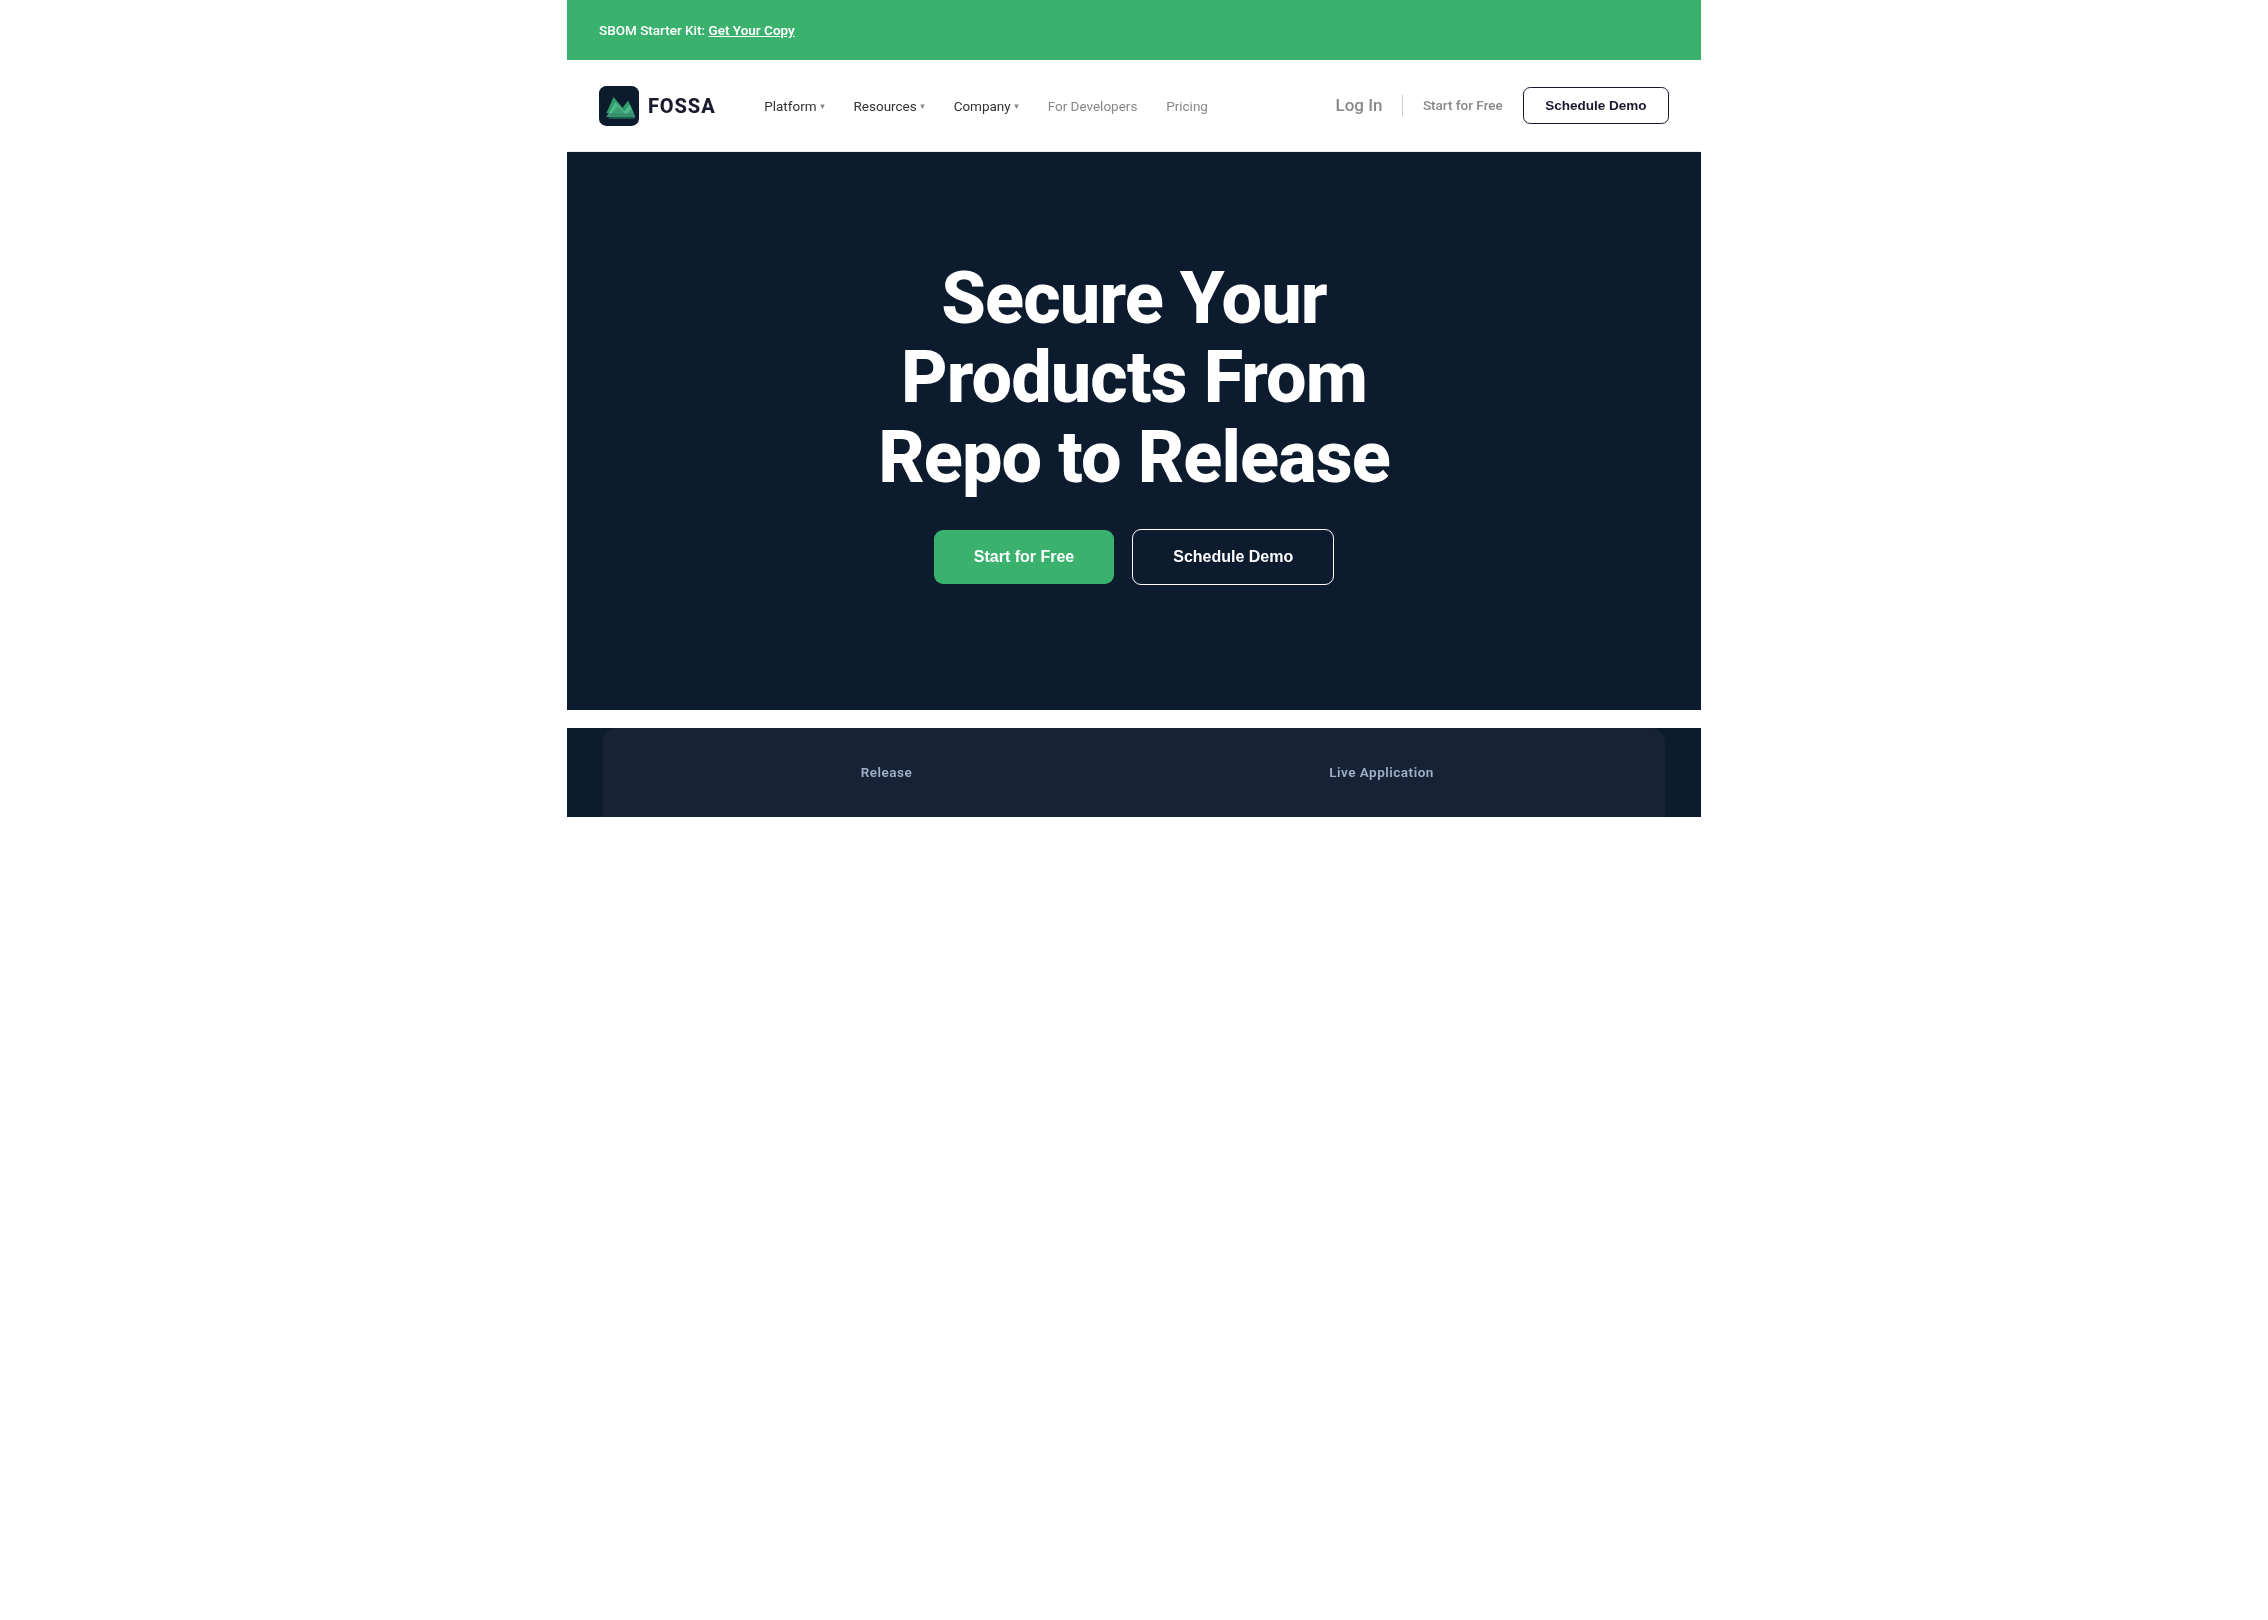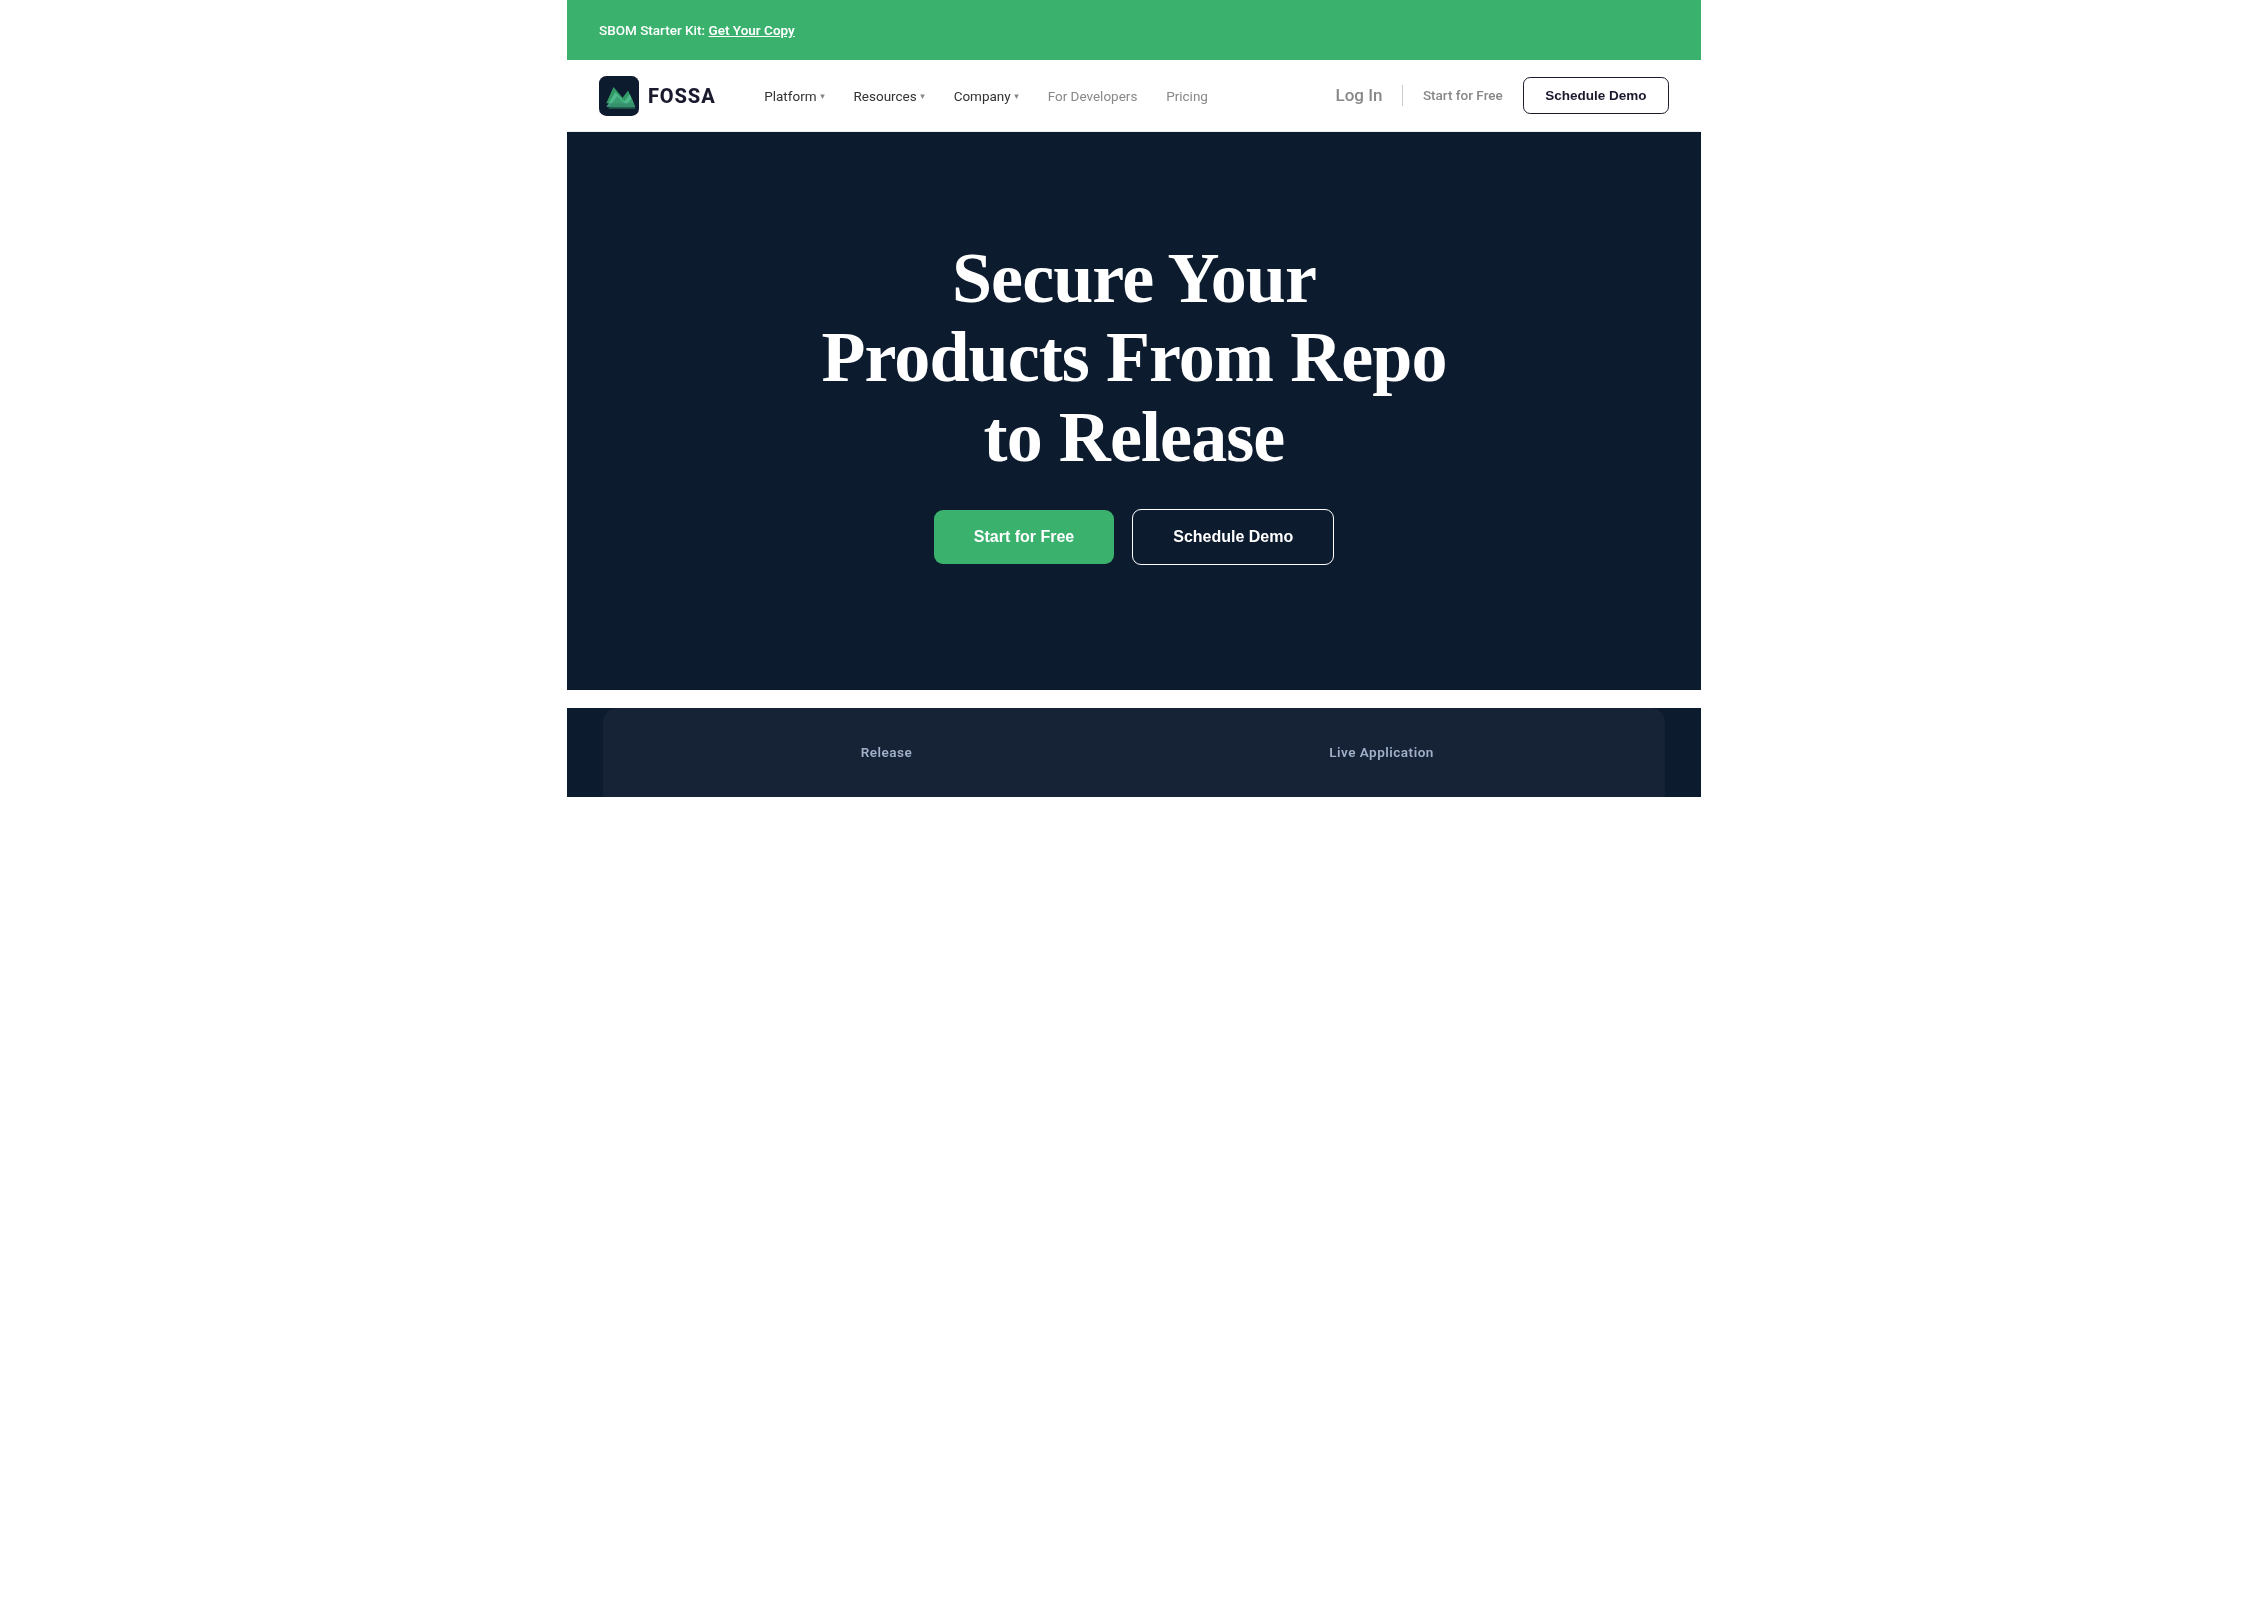--- a/index.html
+++ b/index.html
@@ -29,21 +29,21 @@
       color: #fff;
       text-decoration: underline;
       font-weight: 600;
     }
 
     
     .nav {
       display: flex;
       align-items: center;
       padding: 0 32px;
-      height: 72px;
+      height: 92px;
       background: #fff;
       border-bottom: 0.9px solid #eee;
     }
 
     .nav-logo {
       display: flex;
       align-items: center;
       gap: 9px;
       margin-right: 36px;
       text-decoration: none;
@@ -144,21 +144,20 @@
       justify-content: center;
     }
 
     .hero-title {
       font-size: 72px;
       font-weight: 800;
       line-height: 1.1;
       max-width: 630px;
       margin-bottom: 32px;
       letter-spacing: -0.9px;
-      font-family: Liberation Serif, serif;
     }
 
     .hero-subtitle {
       font-size: 20px;
       font-weight: 400;
       line-height: 1.6;
       max-width: 486px;
       margin-bottom: 50px;
       color: #d0d8e8;
     }

